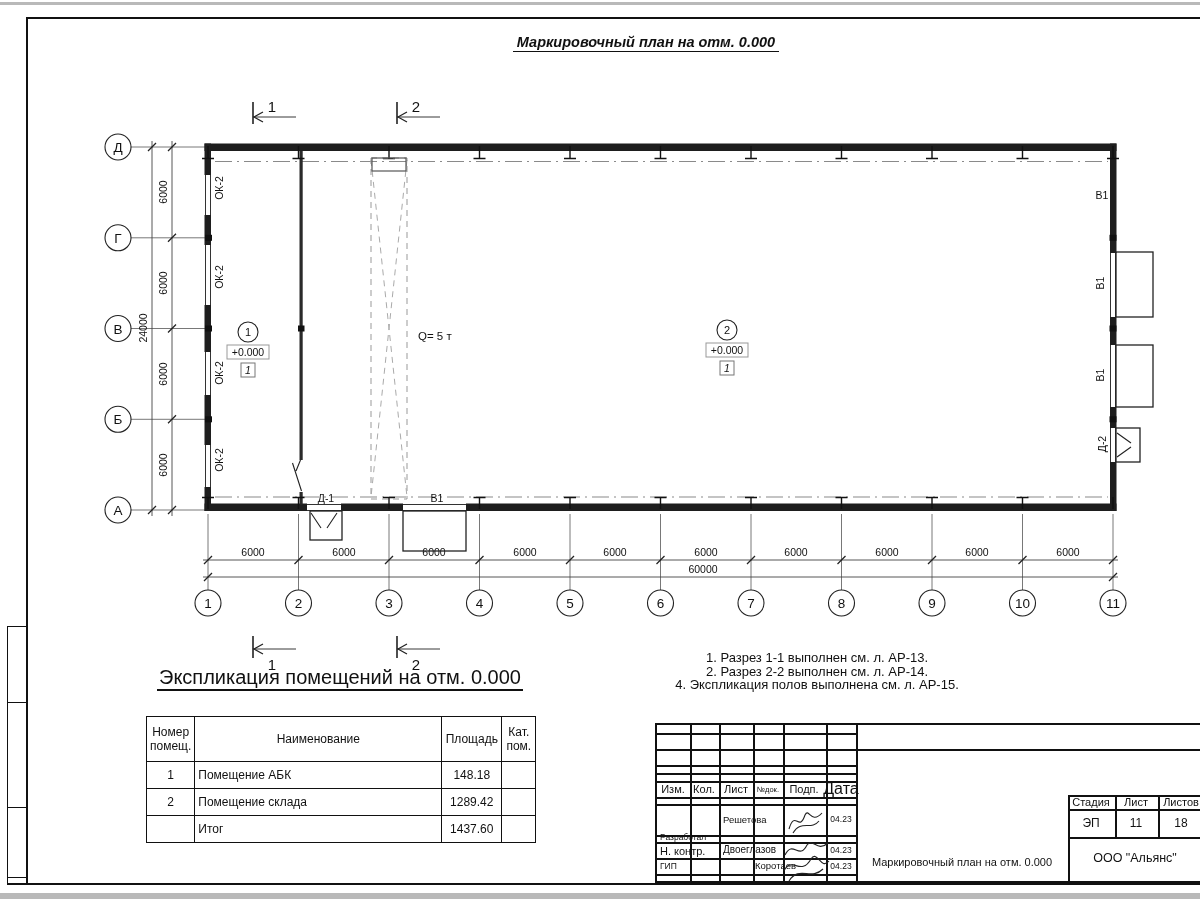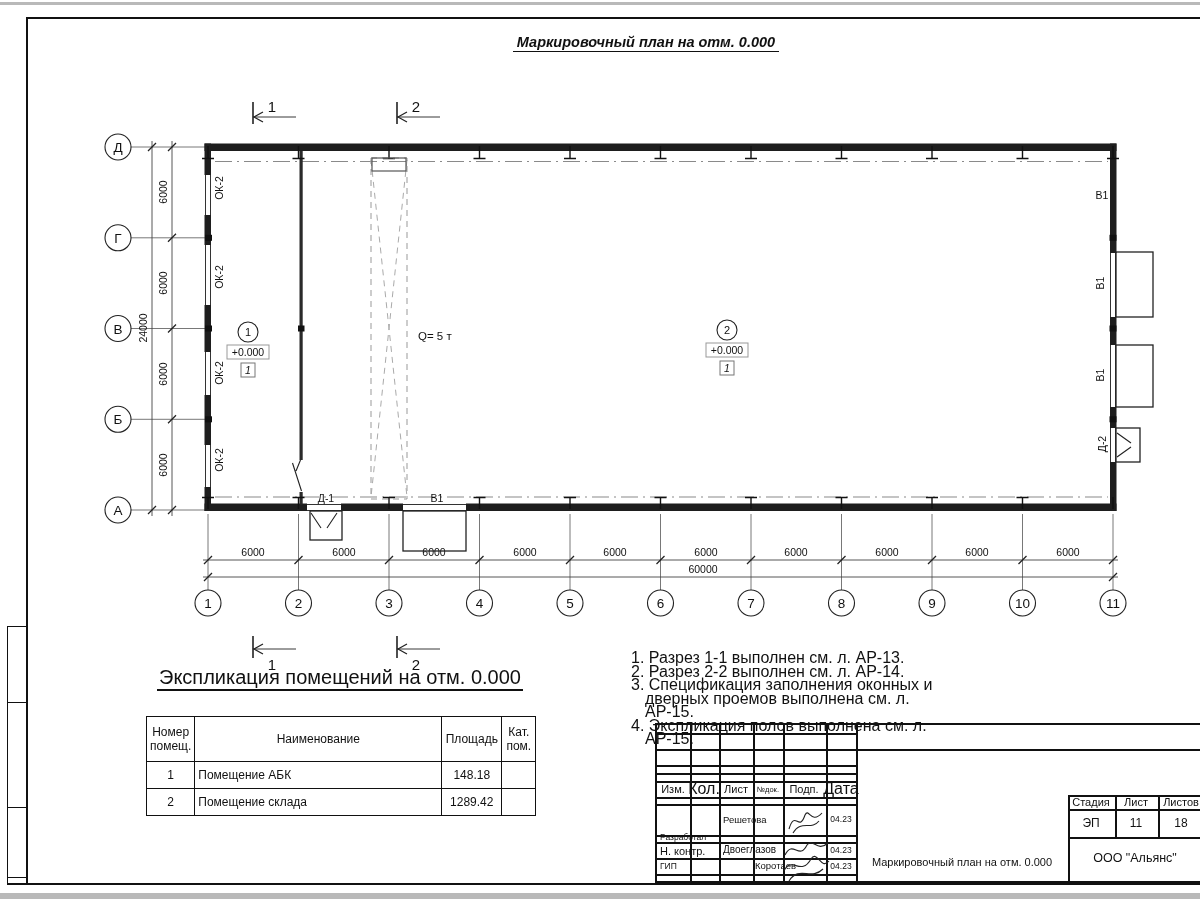--- a/index.html
+++ b/index.html
@@ -16,21 +16,21 @@
   #expl-title{left:140px;top:666px;width:400px;text-align:center;font-size:20px;}
   #expl-title span{border-bottom:2px solid #111;padding:0 2px 1px 2px;}
   table.expl{position:absolute;left:146px;top:716px;border-collapse:collapse;table-layout:fixed;
              font-size:12px;}
   table.expl th,table.expl td{border:1.6px solid #111;padding:0 3px;overflow:hidden;}
   table.expl th{font-weight:normal;height:44px;text-align:center;}
   table.expl td{height:26px;}
   td.c{text-align:center;} td.l{text-align:left;padding-left:8px;}
   td.itog{padding-left:18px;}
   
-  #notes{left:631px;top:651px;width:320px;font-size:16px;line-height:13.5px;}
+  #notes{left:657px;top:651px;width:320px;font-size:13px;line-height:13.5px;text-align:center;}
   .note{padding-left:14px;text-indent:-14px;}
   
   #tblock{left:655px;top:723px;width:626px;height:160px;border:2px solid #111;box-sizing:border-box;}
   #tblock .vl{position:absolute;width:1.5px;background:#111;top:0;}
   #tblock .hl{position:absolute;height:1.5px;background:#111;left:0;}
   #tblock .t{position:absolute;white-space:nowrap;}
   .ctr{transform:translate(-50%,-50%);}
   
   .lstamp-line{position:absolute;background:#111;}
 </style>
@@ -301,27 +301,32 @@
     <td class="l">Помещение АБК</td>
     <td class="c">148.18</td>
     <td class="c"></td>
   </tr>
   <tr>
     <td class="c">2</td>
     <td class="l">Помещение склада</td>
     <td class="c">1289.42</td>
     <td class="c"></td>
   </tr>
+  <tr>
+    <td class="c"></td>
+    <td class="l itog">Итог</td>
+    <td class="c">1437.60</td>
+    <td class="c"></td>
+  </tr>
 </tbody>
     </table>
 
 <div class="abs" id="notes">
   <div class="note">1. Разрез 1-1 выполнен см. л. АР-13.</div>
   <div class="note">2. Разрез 2-2 выполнен см. л. АР-14.</div>
-  <div class="note">3. Спецификация заполнения оконных и дверных проемов выполнена см. л. АР-15.</div>
   <div class="note">4. Экспликация полов выполнена см. л. АР-15.</div>
 </div>
 
 <div class="abs" id="tblock">
 
   <div class="vl" style="left:33px;height:160px;"></div>
   <div class="vl" style="left:62px;height:160px;"></div>
   <div class="vl" style="left:96px;height:160px;"></div>
   <div class="vl" style="left:126px;height:160px;"></div>
   <div class="vl" style="left:169px;height:160px;"></div>
@@ -341,21 +346,21 @@
   <div class="hl" style="top:117px;width:199px;"></div>
   <div class="hl" style="top:133px;width:199px;"></div>
   <div class="hl" style="top:149px;width:199px;"></div>
 
   <div class="hl" style="top:24px;left:199px;width:346px;"></div>
   <div class="hl" style="top:70px;left:411px;width:134px;"></div>
   <div class="hl" style="top:84px;left:411px;width:134px;"></div>
   <div class="hl" style="top:112px;left:411px;width:134px;"></div>
 
   <div class="t ctr" style="left:16px;top:64px;font-size:11px;">Изм.</div>
-  <div class="t ctr" style="left:47px;top:64px;font-size:16px;">Кол.</div>
+  <div class="t ctr" style="left:47px;top:64px;font-size:11px;">Кол.</div>
   <div class="t ctr" style="left:79px;top:64px;font-size:11px;">Лист</div>
   <div class="t ctr" style="left:111px;top:64px;font-size:7.5px;">№док.</div>
   <div class="t ctr" style="left:147px;top:64px;font-size:11px;">Подп.</div>
   <div class="t ctr" style="left:184px;top:64px;font-size:16px;">Дата</div>
 
   <div class="t" style="left:3px;top:107px;font-size:8.5px;">Разработал</div>
   <div class="t" style="left:66px;top:89px;font-size:9.5px;">Решетова</div>
   <div class="t ctr" style="left:184px;top:94px;font-size:8.5px;">04.23</div>
 
   <div class="t" style="left:3px;top:120px;font-size:11px;">Н. контр.</div>

